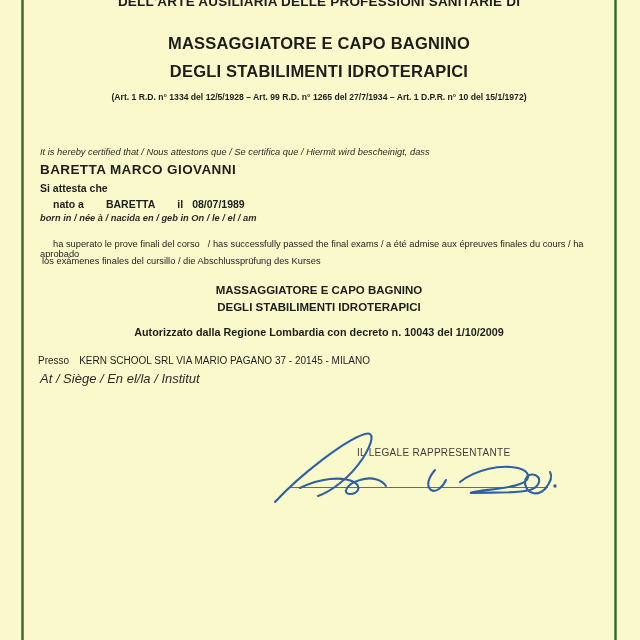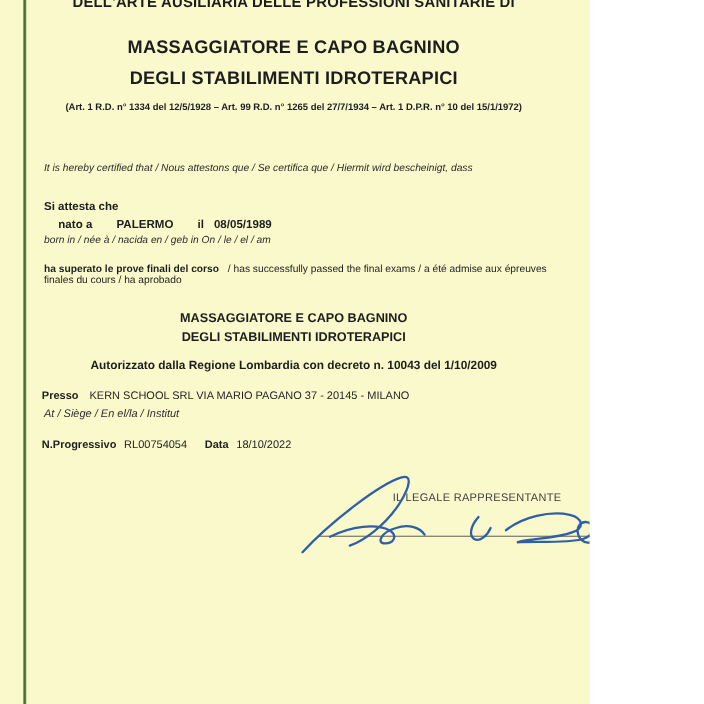--- a/index.html
+++ b/index.html
@@ -1,17 +1,17 @@
 <!DOCTYPE html>
 <html><head>
 <meta charset="utf-8">
 <style>
   html,body { margin:0; padding:0; }
   .page {
-    position:relative; width:536px; height:640px; overflow:hidden;
+    position:relative; width:640px; height:640px; overflow:hidden;
     background:#FAF9CC;
     font-family:"Liberation Sans", sans-serif;
     color:#1d1d1d;
   }
   .abs { position:absolute; }
   .center { left:23px; right:25px; text-align:center; }
   .bold { font-weight:bold; }
   .it { font-style:italic; }
 
   .border-v { position:absolute; top:0; bottom:0; width:3px;
@@ -23,33 +23,33 @@
   .title1 { top:34px; font-size:16.5px; letter-spacing:.2px; }
   .title2 { top:62px; font-size:16.5px; letter-spacing:.2px; }
   .legal  { top:92px; font-size:8.6px; }
 
   .attest-label { top:135px; left:40px; font-size:10.5px;margin-top:47px; }
   .attest-tr    { top:147px; left:40px; font-size:9.3px; color:#2a2a2a; }
   .person-name  { top:162px; left:40px; font-size:13.5px; letter-spacing:.4px; }
 
   .nato-line { top:198px; left:40px; font-size:10.5px; font-weight:bold; }
   .nato-line .gap { margin-right:9px;padding-left:13px; }
-  .born-tr   { top:213px; left:40px; font-size:9.3px; color:#2a2a2a; }
+  .born-tr   { top:213px; left:40px; font-size:9.3px; color:#2a2a2a;font-weight:bold; }
 
   .passed-1 { top:239px; left:40px; right:28px; font-size:9.3px; }
-  .passed-1 .lbl { font-weight:bold; margin-right:8px; }
+  .passed-1 .lbl { font-weight:normal; margin-right:8px;margin-left:13px; }
   .passed-2 { top:256px; left:42px; right:28px; font-size:9.3px; }
 
   .course1 { top:284px; font-size:11.5px; }
   .course2 { top:301px; font-size:11.5px; }
   .auth    { top:326px; font-size:10.8px; }
 
   .presso-line { top:355px; left:38px; font-size:10px; }
-  .presso-line .lbl { font-weight:bold; margin-right:10px;text-align:right; }
-  .at-tr { top:371px; left:40px; font-size:10px; color:#2a2a2a; }
+  .presso-line .lbl { font-weight:normal; margin-right:10px;text-align:right; }
+  .at-tr { top:371px; left:40px; font-size:13px; color:#2a2a2a; }
 
   .nprog-line { top:399px; left:38px; font-size:10px; }
   .nprog-line .lbl { font-weight:bold; }
   .nprog-line .val { margin-left:7px; }
   .nprog-line .lbl2 { font-weight:bold; margin-left:16px; }
 
   .sig-block { left:230px; top:430px; width:332px; height:88px; }
   .sig-title { position:absolute; left:127px; top:17px; font-size:10px;
     color:#3c3c3c; letter-spacing:.3px; white-space:nowrap; }
   .sig-line  { position:absolute; left:60px; top:57px; width:258px;
@@ -66,43 +66,42 @@
 
   <div class="abs center bold hdr-clipped">DELL'ARTE AUSILIARIA DELLE PROFESSIONI SANITARIE DI</div>
 
   <div class="abs center bold title1">MASSAGGIATORE E CAPO BAGNINO</div>
   <div class="abs center bold title2">DEGLI STABILIMENTI IDROTERAPICI</div>
 
   <div class="abs center bold legal">(Art. 1 R.D. n° 1334 del 12/5/1928 – Art. 99 R.D. n° 1265 del 27/7/1934 – Art. 1 D.P.R. n° 10 del 15/1/1972)</div>
 
   <div class="abs bold attest-label">Si attesta che</div>
   <div class="abs it attest-tr">It is hereby certified that / Nous attestons que / Se certifica que / Hiermit wird bescheinigt, dass</div>
+  <div class="abs bold person-name">BARETTA MARCO GIOVANNI</div>
 
   <div class="abs nato-line">
-    <span class="gap">nato a</span><span class="gap">PALERMO</span><span class="gap">il</span><span>08/05/1989</span>
+    <span class="gap">nato a</span><span class="gap">BARETTA</span><span class="gap">il</span><span>08/07/1989</span>
   </div>
   <div class="abs it born-tr">born in / née à / nacida en / geb in On / le / el / am</div>
 
   <div class="abs passed-1">
     <span class="lbl">ha superato le prove finali del corso</span><span>/ has successfully passed the final exams / a été admise aux épreuves finales du cours / ha aprobado</span>
   </div>
+  <div class="abs passed-2">los exámenes finales del cursillo / die Abschlussprüfung des Kurses</div>
 
   <div class="abs center bold course1">MASSAGGIATORE E CAPO BAGNINO</div>
   <div class="abs center bold course2">DEGLI STABILIMENTI IDROTERAPICI</div>
 
   <div class="abs center bold auth">Autorizzato dalla Regione Lombardia con decreto n. 10043 del 1/10/2009</div>
 
   <div class="abs presso-line">
     <span class="lbl">Presso</span><span>KERN SCHOOL SRL VIA MARIO PAGANO 37 - 20145 - MILANO</span>
   </div>
   <div class="abs it at-tr">At / Siège / En el/la / Institut</div>
 
-  <div class="abs nprog-line">
-    <span class="lbl">N.Progressivo</span><span class="val">RL00754054</span><span class="lbl2">Data</span><span class="val">18/10/2022</span>
-  </div>
 
   <div class="abs sig-block">
     <div class="sig-title">IL LEGALE RAPPRESENTANTE</div>
     <div class="sig-line"></div>
     <svg class="sig-svg" width="332" height="88" viewBox="0 0 332 88">
       <g fill="none" stroke="#2f5fa6" stroke-width="2.1" stroke-linecap="round">
         <path d="M45,72 C70,45 115,10 135,4 C145,1 143,12 133,28 C120,48 100,62 88,66"></path>
         <path d="M70,58 C90,48 112,46 124,52 C132,57 128,64 120,64 C112,64 116,54 130,50 C142,46 152,50 156,56"></path>
         <path d="M205,40 C198,48 196,56 201,60 C206,63 213,57 216,50"></path>
         <path d="M230,52 C245,40 270,34 288,38 C300,41 302,50 290,54 C275,60 252,59 240,63 C258,62 286,64 300,60 C310,57 312,48 305,45 C298,43 293,49 296,57 C299,64 308,66 315,59"></path>

